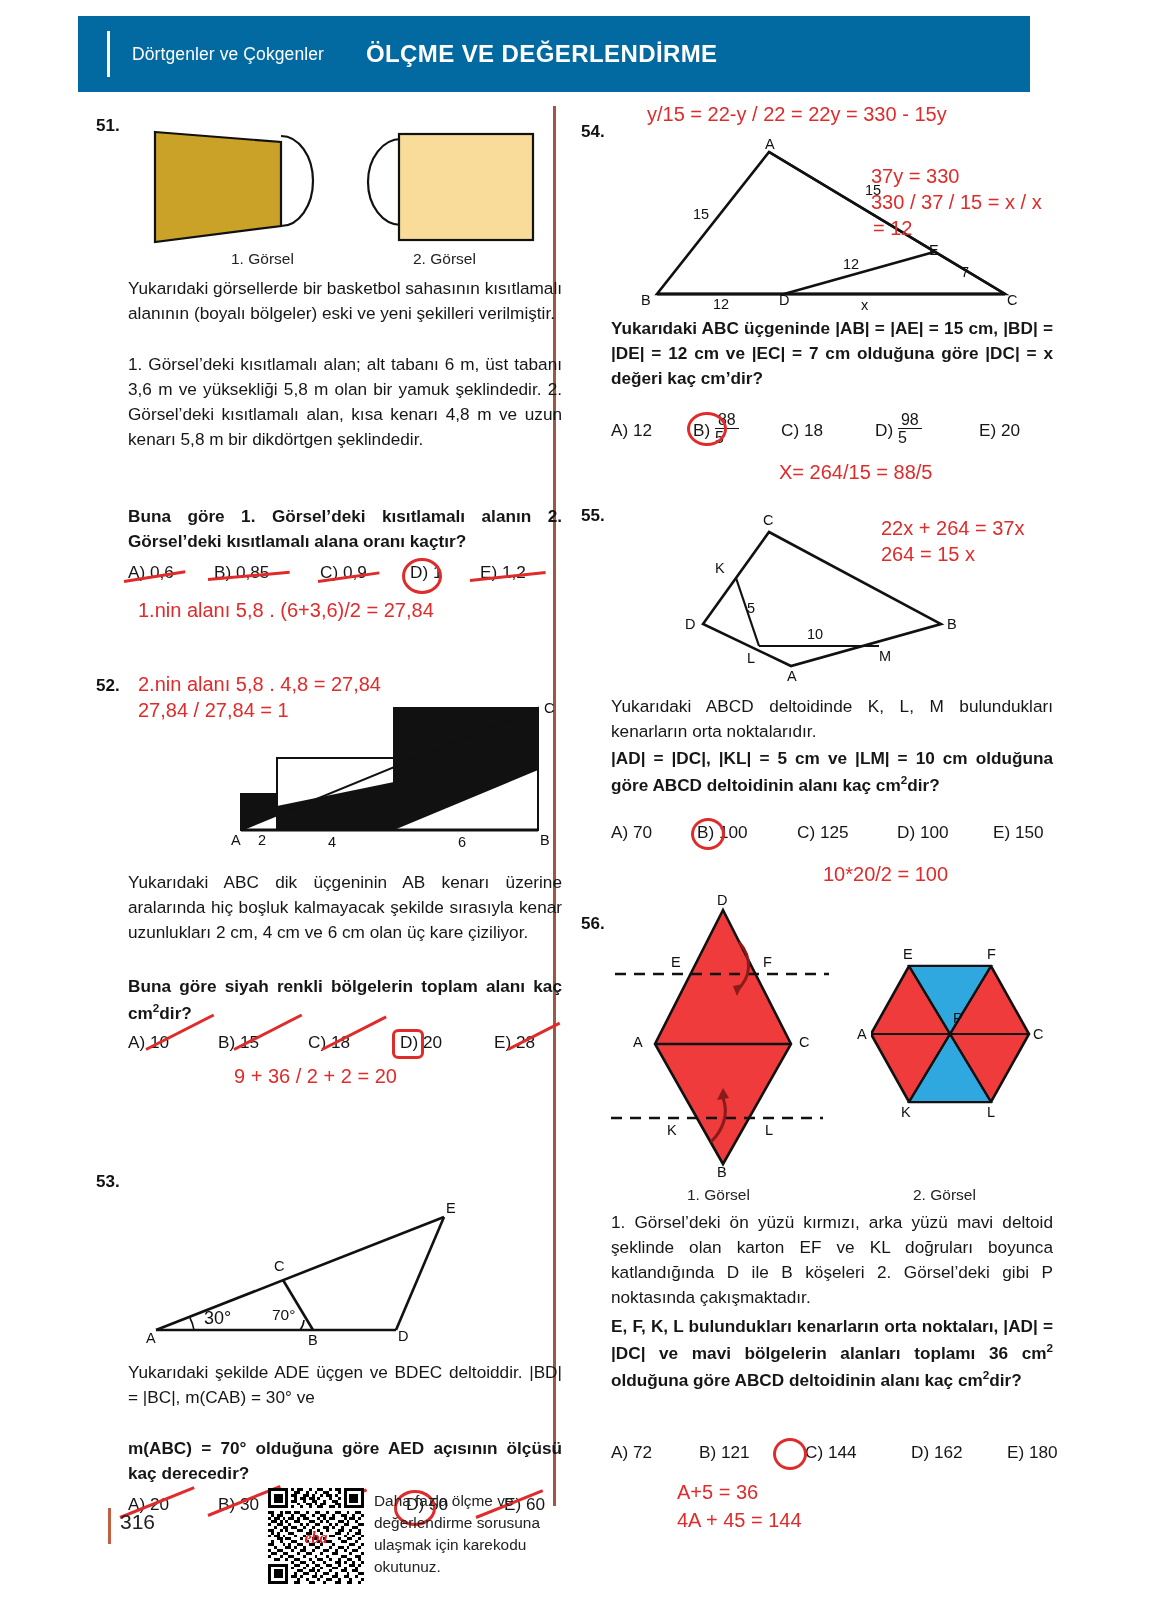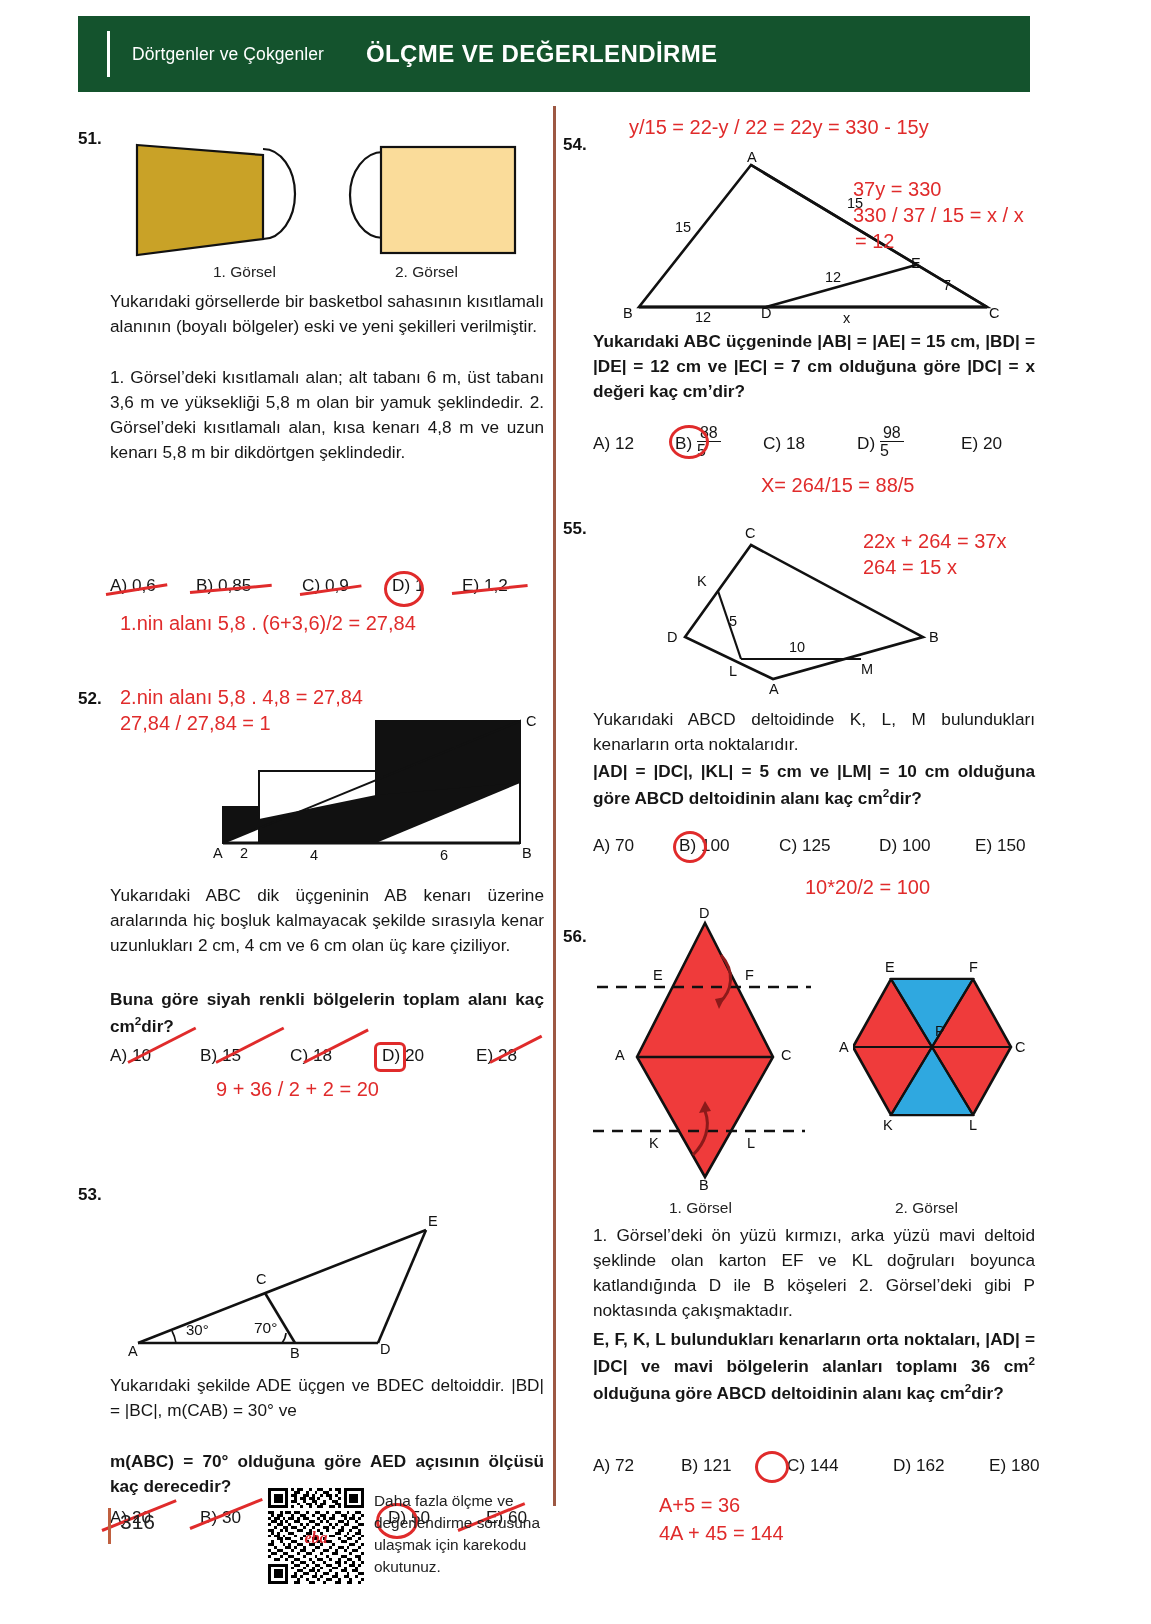--- a/index.html
+++ b/index.html
@@ -9,37 +9,37 @@
     background:#ffffff;
     font-family:"Liberation Sans", sans-serif;
     color:#1a1a1a;
     position:relative;
     overflow:hidden;
   }
 
   
   .header{
     position:absolute; left:78px; top:16px; width:952px; height:76px;
-    background:#14532d; display:flex; align-items:center;
+    background:#0369a1; display:flex; align-items:center;
   }
   .header-rule{
     width:3px; height:46px; background:#ffffff; margin-left:29px; margin-right:22px;
   }
   .header-unit{
     color:#ffffff; font-size:17.5px; letter-spacing:0.1px;
   }
   .header-title{
     color:#ffffff; font-size:24px; font-weight:bold; margin-left:42px; letter-spacing:0.4px;
   }
 
   
   .col-divider{
     position:absolute; left:553px; top:106px; width:3px; height:1400px; background:#9d5843;
   }
-  .col{ position:absolute; top:117px; }
+  .col{ position:absolute; top:104px;margin-left:18px; }
   .col-left{ left:78px; width:466px; }
   .col-right{ left:563px; width:470px; }
 
   
   .q { position:relative; }
   .qnum{
     position:absolute; font-weight:bold; font-size:17px; color:#111;
   }
   .body-text{
     font-size:17.2px; line-height:1.46; text-align:justify; color:#161616;
@@ -111,20 +111,21 @@
         <polygon points="24,18 150,28 150,112 24,128" fill="#c9a227" stroke="#111" stroke-width="2.2"></polygon>
         <path d="M270 25 A 33 43 0 0 0 270 111" fill="#ffffff" stroke="#111" stroke-width="2.2"></path>
         <rect x="268" y="20" width="134" height="106" fill="#fadc9a" stroke="#111" stroke-width="2.2"></rect>
       </svg>
       <div class="cap" style="left:100px;top:136px;">1. Görsel</div>
       <div class="cap" style="left:282px;top:136px;">2. Görsel</div>
     </div>
 
     <div class="body-text" style="position:absolute;left:32px;top:172px;width:434px;">Yukarıdaki görsellerde bir basketbol sahasının kısıtlamalı alanının (boyalı bölgeler) eski ve yeni şekilleri verilmiştir.</div>
     <div class="body-text" style="position:absolute;left:32px;top:248px;width:434px;">1. Görsel’deki kısıtlamalı alan; alt tabanı 6 m, üst tabanı 3,6 m ve yüksekliği 5,8 m olan bir yamuk şeklindedir. 2. Görsel’deki kısıtlamalı alan, kısa kenarı 4,8 m ve uzun kenarı 5,8 m bir dikdörtgen şeklindedir.</div>
+    <div class="body-text bold" style="position:absolute;left:32px;top:400px;width:434px;">Buna göre 1. Görsel’deki kısıtlamalı alanın 2. Görsel’deki kısıtlamalı alana oranı kaçtır?</div>
 
     <div class="opts" style="position:absolute;left:32px;top:458px;width:434px;">
       <span class="opt" style="position:absolute;left:0px;">
         <span>A)</span>
         <span>0,6</span>
       </span>
       <span class="opt" style="position:absolute;left:86px;">
         <span>B)</span>
         <span>0,85</span>
       </span>
@@ -228,21 +229,21 @@
       <svg width="420" height="180" viewBox="0 0 420 180">
         <line x1="28" y1="158" x2="316" y2="45" stroke="#111" stroke-width="2.6"></line>
         <line x1="28" y1="158" x2="268" y2="158" stroke="#111" stroke-width="2.6"></line>
         <line x1="316" y1="45" x2="268" y2="158" stroke="#111" stroke-width="2.6"></line>
         <line x1="155" y1="108" x2="185" y2="158" stroke="#111" stroke-width="2.6"></line>
         <path d="M66 158 A 38 38 0 0 0 62 146" fill="none" stroke="#111" stroke-width="1.6"></path>
         <path d="M172 158 A 18 18 0 0 0 176 148" fill="none" stroke="#111" stroke-width="1.6"></path>
       </svg>
       <div class="lbl" style="left:318px;top:28px;">E</div>
       <div class="lbl" style="left:146px;top:86px;">C</div>
-      <div class="lbl" style="left:76px;top:136px;font-size:15px;">30°</div>
+      <div class="lbl" style="left:76px;top:136px;font-size:18px;">30°</div>
       <div class="lbl" style="left:144px;top:134px;font-size:15.5px;">70°</div>
       <div class="lbl" style="left:18px;top:158px;">A</div>
       <div class="lbl" style="left:180px;top:160px;">B</div>
       <div class="lbl" style="left:270px;top:156px;">D</div>
     </div>
 
     <div class="body-text" style="position:absolute;left:32px;top:196px;width:434px;">Yukarıdaki şekilde ADE üçgen ve BDEC deltoiddir. |BD| = |BC|, m(CAB) = 30° ve</div>
     <div class="body-text bold" style="position:absolute;left:32px;top:272px;width:434px;">m(ABC) = 70° olduğuna göre AED açısının ölçüsü kaç derecedir?</div>
 
     <div class="opts" style="position:absolute;left:32px;top:330px;width:434px;">

